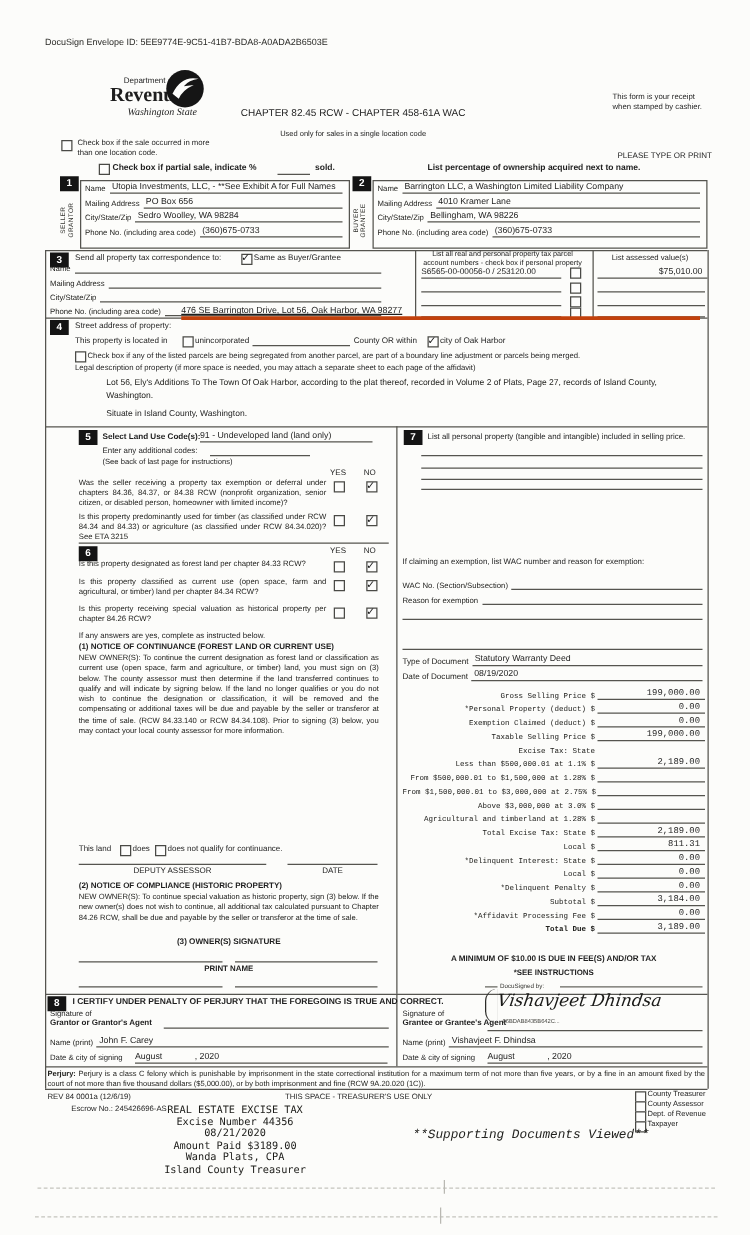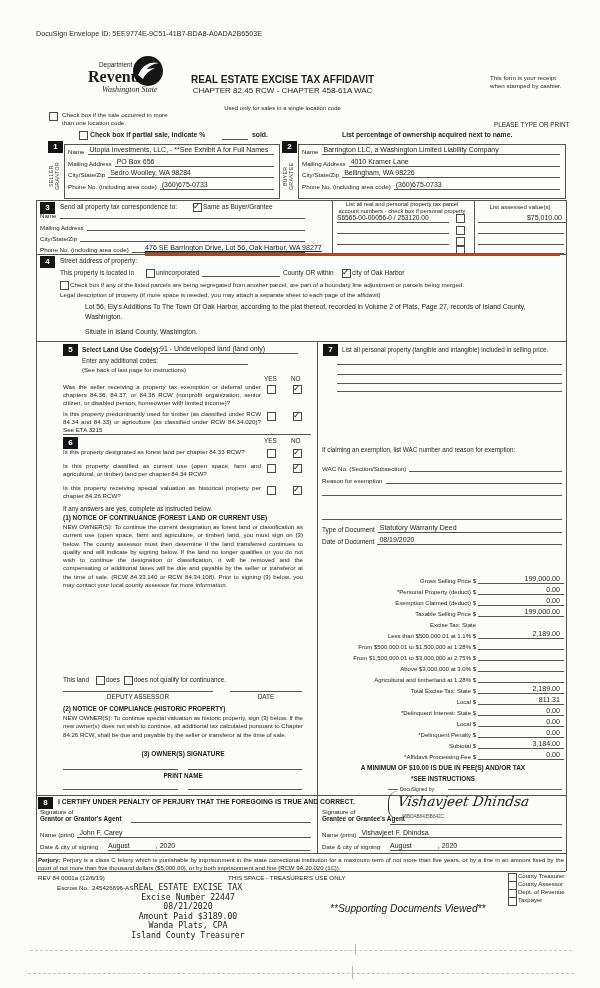--- a/index.html
+++ b/index.html
@@ -18,21 +18,21 @@
   .cb.checked::after{content:"\2713";position:absolute;left:-1px;top:-3.5px;font-size:8.5px;color:#161616;}
   .badge{position:absolute;background:#141414;color:#fff;font-weight:bold;font-size:8px;
          width:15px;height:11.5px;display:flex;align-items:center;justify-content:center;}
   .vcol{writing-mode:vertical-rl;transform:rotate(180deg);font-size:5.2px;letter-spacing:.3px;
         color:#33332f;display:inline-block;text-align:center;}
   .frow{position:absolute;display:flex;align-items:flex-end;}
   .frow .lbl{font-size:6.2px;color:#22221f;flex:none;padding-right:3px;}
   .frow .val{flex:1;border-bottom:1px solid #55544f;font-size:7px;padding:0 2px 0.5px 2px;white-space:nowrap;overflow:hidden;}
   .qblk{position:absolute;font-size:6.2px;line-height:1.32;text-align:justify;color:#22221f;}
   .para{position:absolute;font-size:6.1px;line-height:1.36;text-align:justify;color:#22221f;}
-  .taxwrap{position:absolute;left:322px;top:573px;width:242px;}
+  .taxwrap{position:absolute;left:322px;top:549px;width:242px;font-family:Liberation Mono, monospace;}
   .taxrow{display:flex;align-items:flex-end;height:11px;}
   .taxrow .tl{width:154px;text-align:right;font-size:6px;white-space:nowrap;color:#22221f;flex:none;}
   .taxrow .tv{flex:1;border-bottom:1px solid #55544f;text-align:right;font-size:7.1px;
               padding:0 4px 0.5px 0;margin-left:2px;white-space:nowrap;}
   .taxrow .nv{border-bottom:none;}
   .stamp{position:absolute;font-family:"DejaVu Sans Mono",monospace;font-size:8.2px;line-height:1.16;
          text-align:center;color:#1b1b18;}
   .script{font-family:"DejaVu Serif",serif;font-style:italic;transform:skewX(-8deg);}
 </style>
 </head>
@@ -45,21 +45,20 @@
   <div class="t" style="left:99px;top:61px;font-size:6.4px;">Department of</div>
   <div class="t" style="left:88px;top:67px;font-size:16px;font-weight:bold;font-family:'Liberation Serif',serif;">Revenue</div>
   <div class="t i" style="left:102px;top:85px;font-size:8px;font-family:'Liberation Serif',serif;">Washington State</div>
   <span style="position:absolute;left:132px;top:55px;">
     <svg width="32" height="32" viewBox="0 0 32 32">
       <circle cx="16" cy="16" r="15" fill="#151515"></circle>
       <path d="M6 20 Q13 5 27 8 Q19 9 15 14 L23 13 Q14 17 11 24 Z" fill="#fcfcfa"></path>
     </svg>
   </span>
 
-  <div class="t ctr b" style="left:165px;top:74px;width:235px;font-size:10px;">REAL ESTATE EXCISE TAX AFFIDAVIT</div>
   <div class="t ctr" style="left:165px;top:86px;width:235px;font-size:8px;">CHAPTER 82.45 RCW  -  CHAPTER 458-61A WAC</div>
   <div class="t ctr" style="left:165px;top:105px;width:235px;font-size:6px;">Used only for sales in a single location code</div>
   <div class="t w" style="left:490px;top:74px;width:80px;font-size:6.2px;line-height:1.3;">This form is your receipt when stamped by cashier.</div>
 
   <span class="cb" style="position:absolute;left:49px;top:112px;"></span>
   <div class="t w" style="left:62px;top:111px;width:112px;font-size:6.2px;line-height:1.3;">Check box if the sale occurred in more than one location code.</div>
   <div class="t" style="left:494px;top:121px;font-size:6.4px;">PLEASE TYPE OR PRINT</div>
 
   <span class="cb" style="position:absolute;left:79px;top:131px;"></span>
   <div class="t b" style="left:90px;top:131px;font-size:6.8px;">Check box if partial sale, indicate %</div>
@@ -318,20 +317,24 @@
         <div class="tv">0.00</div>
       </div>
     <div class="taxrow">
         <div class="tl">Subtotal  $</div>
         <div class="tv">3,184.00</div>
       </div>
     <div class="taxrow">
         <div class="tl">*Affidavit Processing Fee  $</div>
         <div class="tv">0.00</div>
       </div>
+    <div class="taxrow">
+        <div class="tl b">Total Due  $</div>
+        <div class="tv">3,189.00</div>
+      </div>
   </div>
 
   <div class="t ctr b" style="left:322px;top:764px;width:242px;font-size:6.5px;">A MINIMUM OF $10.00 IS DUE IN FEE(S) AND/OR TAX</div>
   <div class="t ctr b" style="left:322px;top:775px;width:242px;font-size:6.3px;">*SEE INSTRUCTIONS</div>
 
   <div class="hl" style="left:36px;top:795px;width:530px;"></div>
   <div class="vlx" style="left:317px;top:795px;height:58px;"></div>
   <div class="badge" style="left:38px;top:797px;">8</div>
   <div class="t b" style="left:58px;top:798px;font-size:6.8px;">I CERTIFY UNDER PENALTY OF PERJURY THAT THE FOREGOING IS TRUE AND CORRECT.</div>
 
@@ -382,27 +385,27 @@
   <span class="cb" style="position:absolute;left:508px;top:897px;"></span>
   <div class="t" style="left:518px;top:897px;font-size:6px;">Taxpayer</div>
 
   <div class="t" style="left:57px;top:884px;font-size:6.2px;">
     <span>Escrow No.:</span>
     <span>245426696-AS</span>
   </div>
 
   <div class="stamp" style="left:128px;top:883px;width:120px;">
     <div>REAL ESTATE EXCISE TAX</div>
-    <div>Excise Number 22447</div>
+    <div>Excise Number 44356</div>
     <div>08/21/2020</div>
     <div>Amount Paid $3189.00</div>
     <div>Wanda Plats, CPA</div>
     <div>Island County Treasurer</div>
   </div>
 
-  <div class="t i" style="left:330px;top:903px;font-size:10.2px;font-family:Liberation Sans, sans-serif;color:#22221f;">**Supporting Documents Viewed**</div>
+  <div class="t i" style="left:330px;top:903px;font-size:10.2px;font-family:Liberation Mono, monospace;color:#22221f;">**Supporting Documents Viewed**</div>
 
   <div class="hl faint" style="left:30px;top:950px;width:542px;"></div>
   <div class="vlx" style="left:355px;top:944px;height:11px;border-color:#b9b8b2;"></div>
   <div class="hl faint" style="left:28px;top:973px;width:546px;"></div>
   <div class="vlx" style="left:352px;top:966px;height:13px;border-color:#b9b8b2;"></div>
 
 </div>
 
 </body></html>

